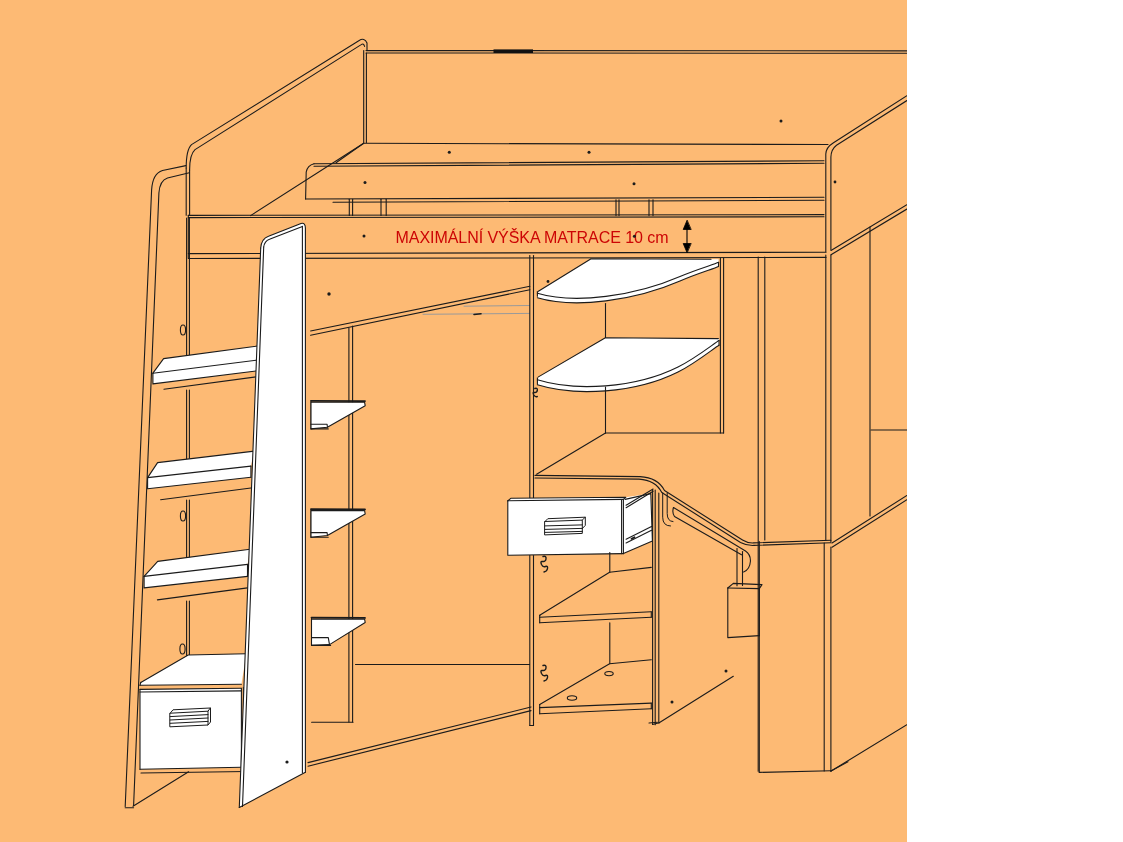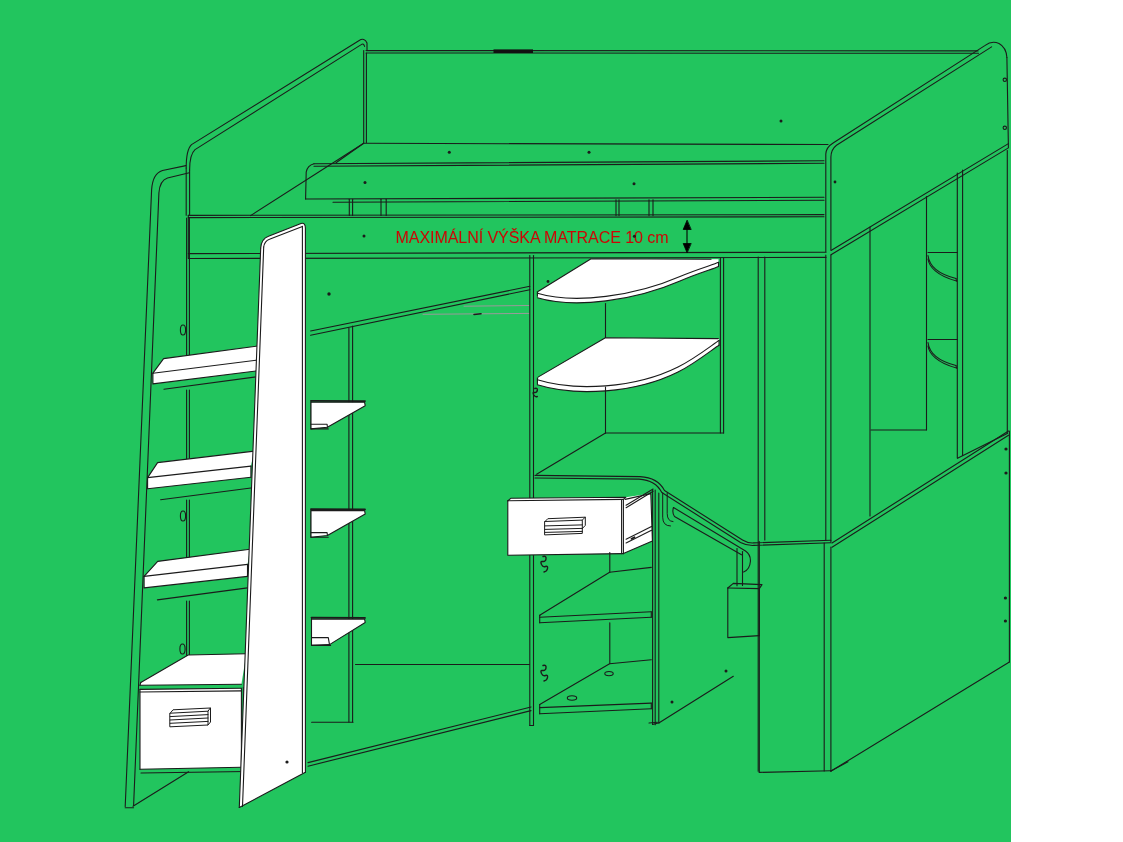--- a/index.html
+++ b/index.html
@@ -1,16 +1,16 @@
 <!DOCTYPE html>
 <html><head>
 <meta charset="utf-8">
 <style>
   html,body{margin:0;padding:0;background:#ffffff;}
-  .wrap{position:relative;width:1011px;height:842px;background:#22c55e;overflow:hidden;}
+  .wrap{position:relative;width:907px;height:842px;background:#fdba74;overflow:hidden;}
   svg{position:absolute;left:0;top:0;}
   .lbl{font-family:"Liberation Sans",sans-serif;fill:#cc0505;}
 </style>
 </head>
 <body>
 <div class="wrap">
 <svg width="1123" height="842" viewBox="0 0 1123 842" fill="none" stroke="#1b1b1b" stroke-width="1.1" stroke-linecap="round" stroke-linejoin="round">
 
 <g>
 <path d="M366,50.6 L978,50.9"></path>

